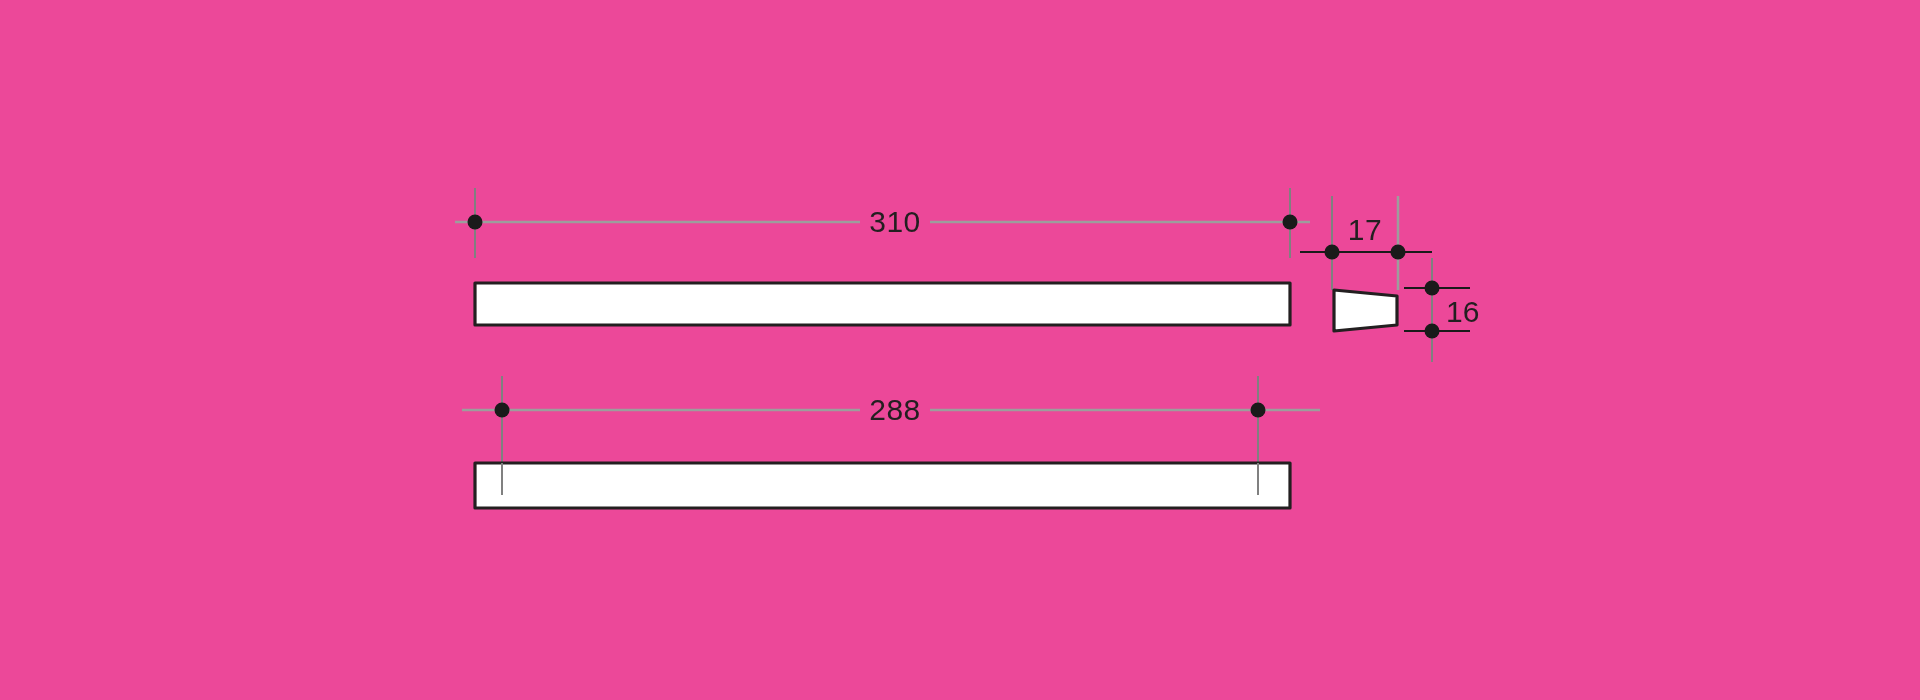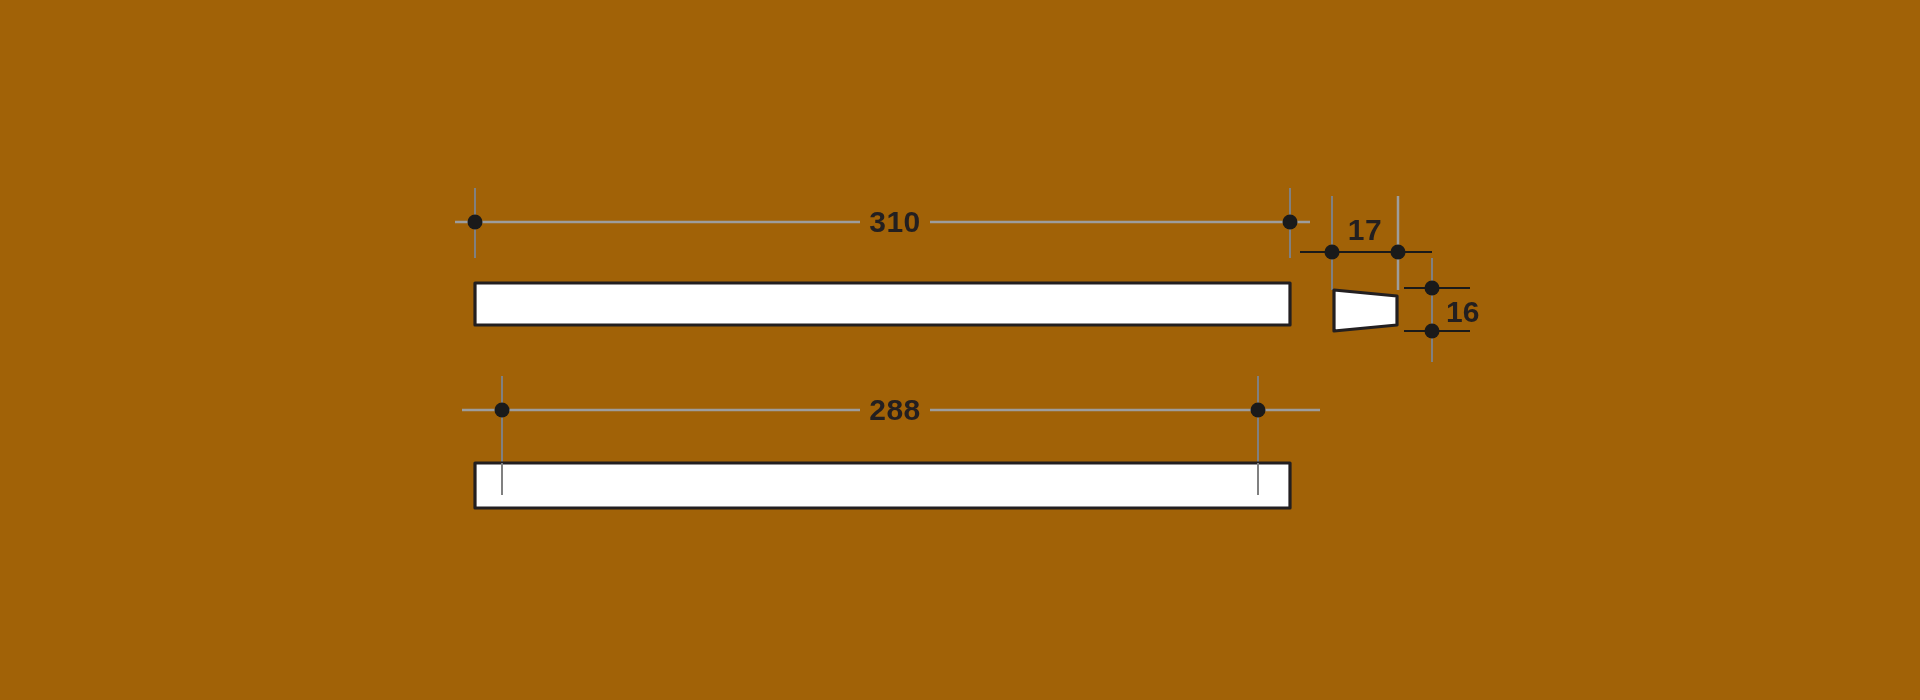--- a/index.html
+++ b/index.html
@@ -11,22 +11,21 @@
   body {
     width: 1920px;
     height: 700px;
     font-family: "Liberation Sans", sans-serif;
     overflow: hidden;
   }
   #drawing-root {
     position: relative;
     width: 1920px;
     height: 700px;
-    background: #a16207;
-    font-weight: bold;
+    background: #ec4899;
   }
   #cad-canvas {
     position: absolute;
     top: 0;
     left: 0;
     width: 1920px;
     height: 700px;
     display: block;
   }
   .dim-text {

